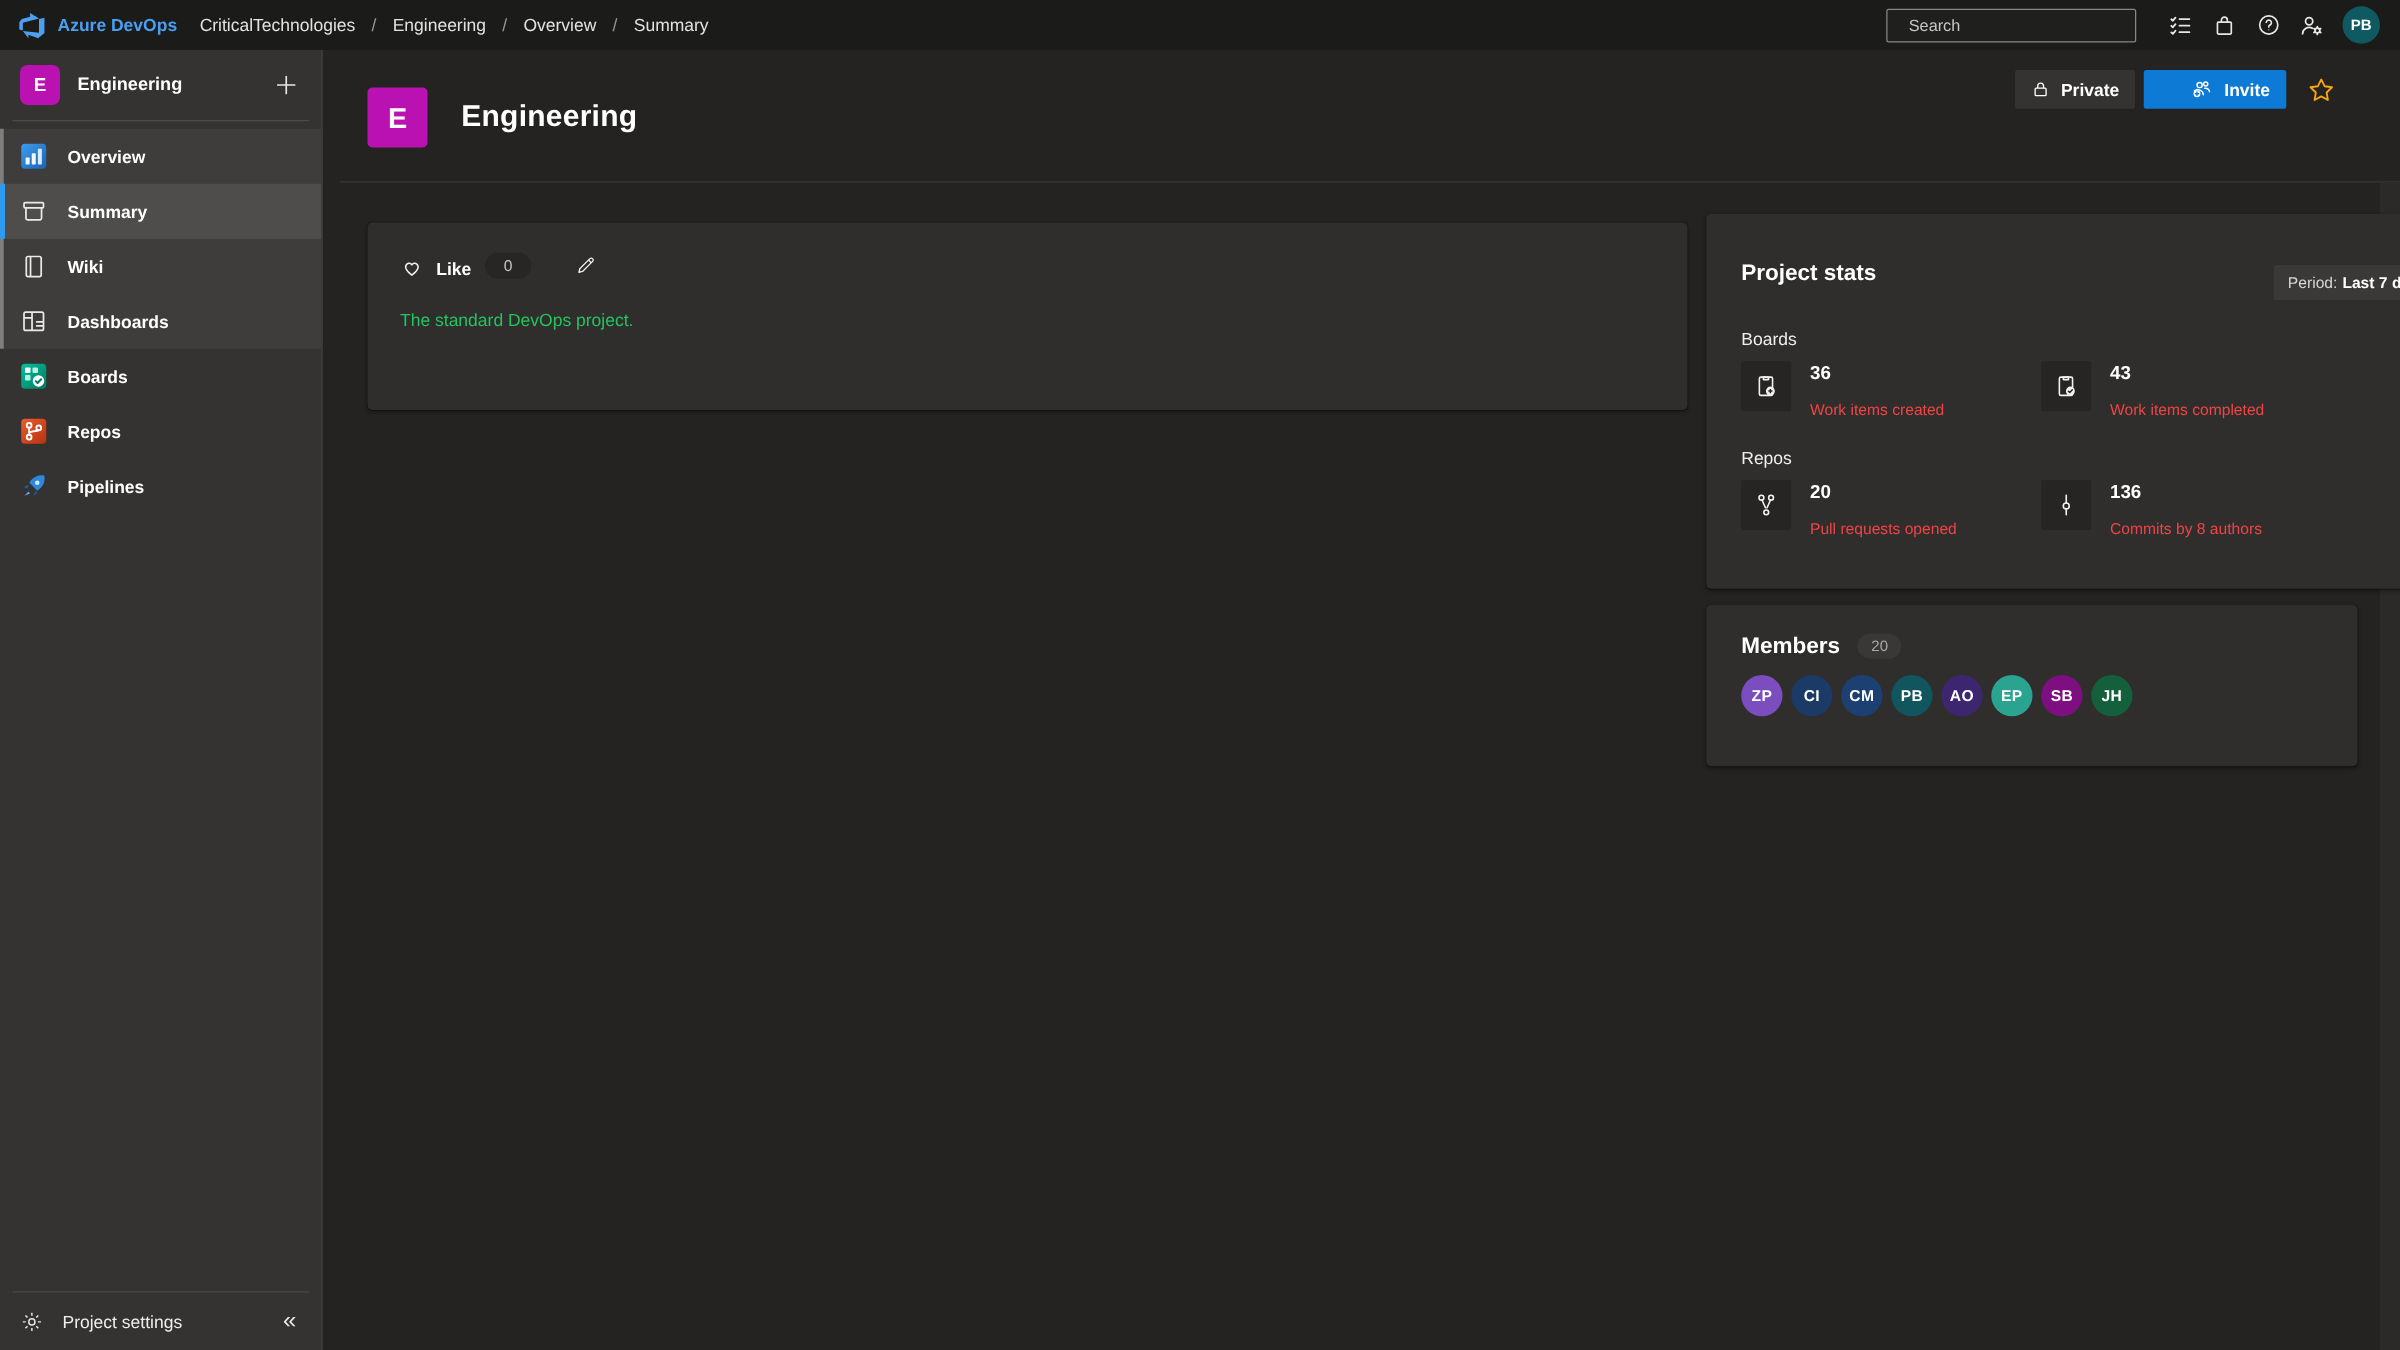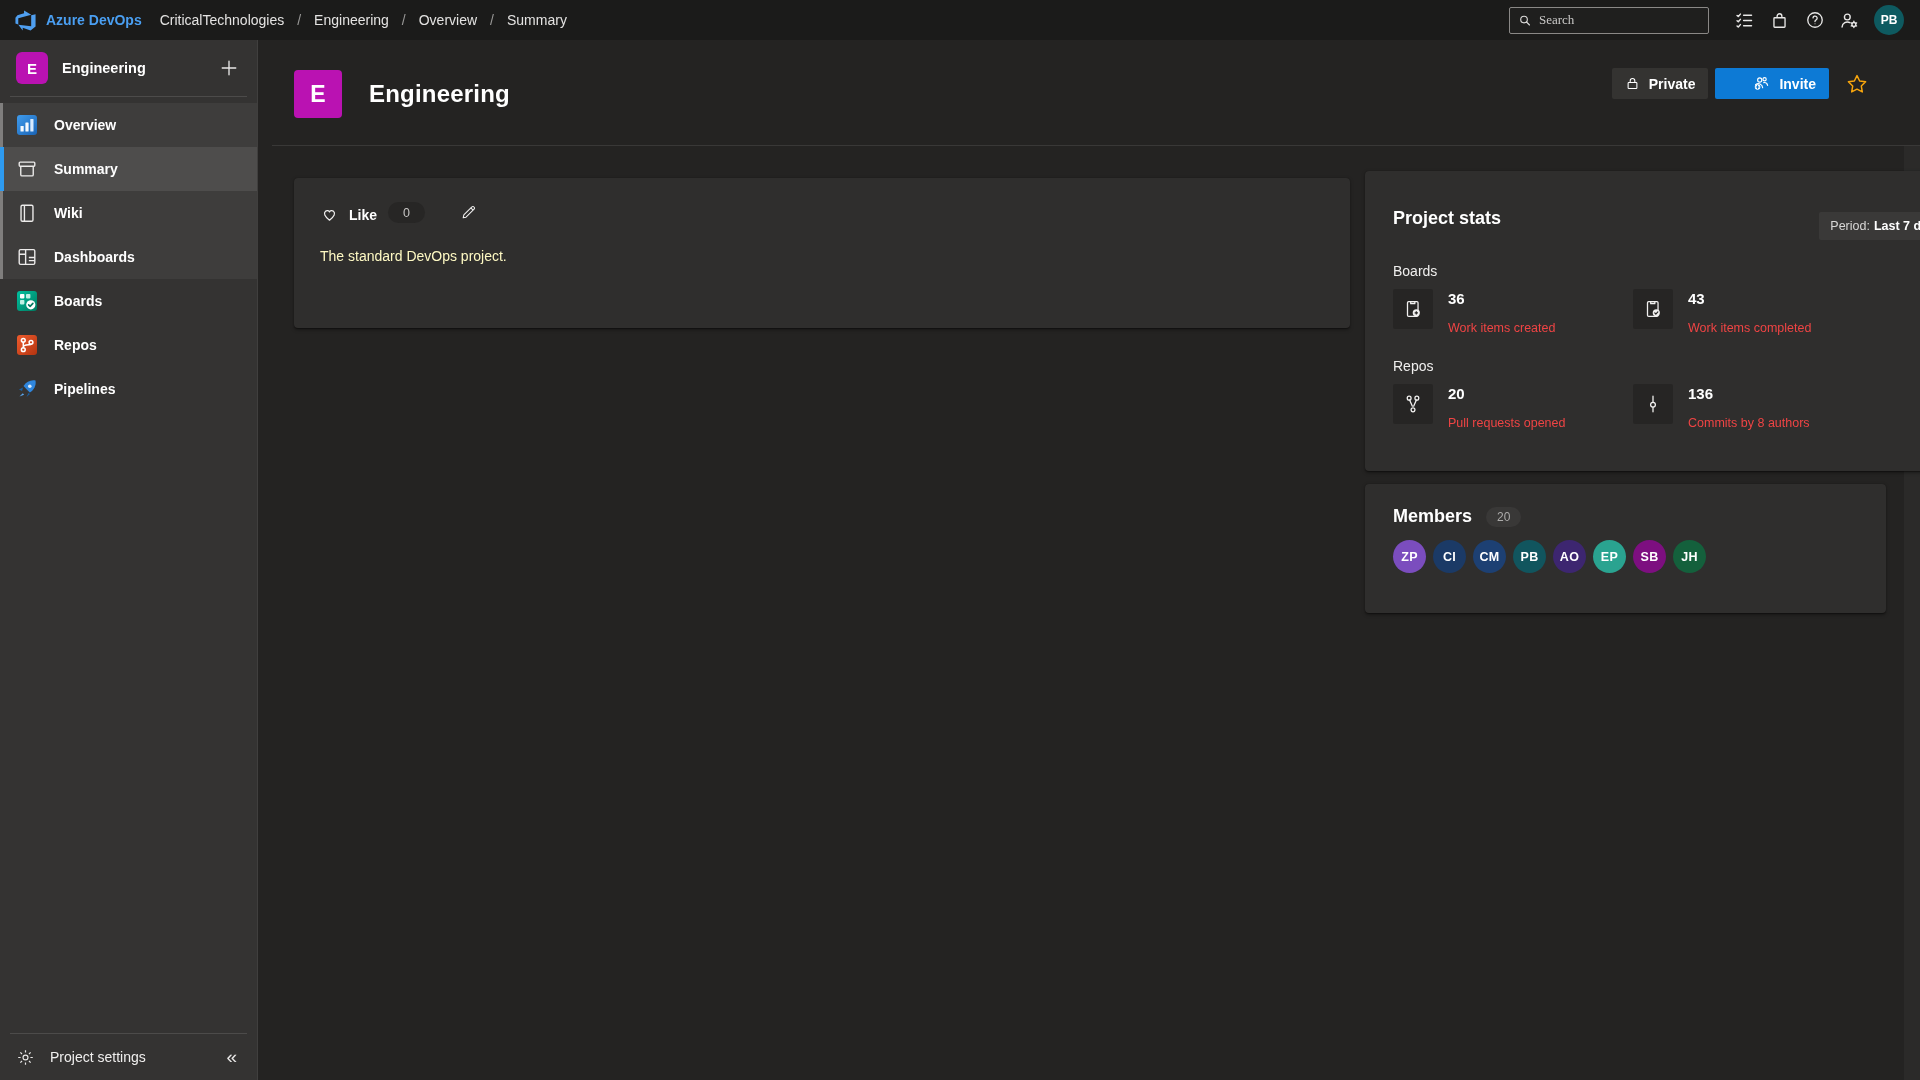--- a/index.html
+++ b/index.html
@@ -11,21 +11,21 @@
     display:flex; align-items:center; padding:0 16px 0 14px; z-index:50; }
   .logo { display:flex; align-items:center; margin-right:9px; }
   .product { font-size:14px; font-weight:700; color:#4a9ff2; margin-right:16px; white-space:nowrap; }
   .crumbs { display:flex; align-items:center; font-size:14px; }
   .crumb { color:#e4e3e2; margin:0 2px; cursor:pointer; }
   .crumb-sep { color:#999897; margin:0 11px; }
   .topbar-right { margin-left:auto; display:flex; align-items:center; }
   .searchbox { width:200px; height:27px; border:1px solid #8a8886; border-radius:2px;
     display:flex; align-items:center; padding:0 9px; background:#1f1f1e; margin-right:18px; }
   .searchbox input { flex:1; border:none; outline:none; background:transparent; color:#eee;
-    font-size:13px; font-family:Liberation Serif, serif; margin-left:8px; }
+    font-size:13px; font-family:Liberation Sans, sans-serif; margin-left:8px; }
   .searchbox input::placeholder { color:#c9c8c7; }
   .tb-icon { width:35px; height:40px; display:flex; align-items:center; justify-content:center; cursor:pointer; }
   .avatar-sm { width:30px; height:30px; border-radius:50%; background:#0e5a60; color:#fff;
     display:flex; align-items:center; justify-content:center; font-size:12px; font-weight:700;
     margin-left:7px; cursor:pointer; }
 
   
   .sidebar { position:fixed; top:40px; left:0; bottom:0; width:258px; background:#343332;
     border-right:1px solid #403f3e; display:flex; flex-direction:column; }
   .proj-row { height:56px; display:flex; align-items:center; padding:0 14px 0 16px; }
@@ -50,21 +50,21 @@
   .foot-row { height:46px; display:flex; align-items:center; padding:0 12px 0 16px; cursor:pointer; }
   .foot-row .lbl { margin-left:15px; font-size:14px; color:#f0efee; flex:1; }
   .collapse { font-size:19px; color:#e8e7e6; padding:0 8px; cursor:pointer; }
 
   
   .main { position:absolute; left:258px; top:40px; right:0; bottom:0; background:#242322; }
   .page-header { position:absolute; left:36px; top:30px; display:flex; align-items:center; }
   .tile-lg { width:48px; height:48px; border-radius:4px; display:flex; align-items:center;
     justify-content:center; font-size:23px; font-weight:600; }
   .page-title { font-size:24px; font-weight:700; margin-left:27px; letter-spacing:.2px; }
-  .header-actions { position:absolute; top:28px; right:52px; display:flex; align-items:center; }
+  .header-actions { position:absolute; top:16px; right:52px; display:flex; align-items:center; }
   .btn { height:31px; display:flex; align-items:center; justify-content:center; border-radius:2px;
     font-size:14px; font-weight:700; cursor:pointer; padding:0 13px; }
   .btn-dark { background:#343331; color:#fff; }
   .btn-blue { background:#0d7ad5; color:#fff; margin-left:7px; }
   .btn .bico { margin-right:9px; display:flex; }
   .star-btn { margin-left:17px; display:flex; cursor:pointer; }
   .header-divider { position:absolute; top:105px; left:14px; right:0; height:1px; background:#393837; }
   .scroll-strip { position:absolute; top:106px; right:0; bottom:0; width:16px; background:#2b2a29; }
 
   .card { position:absolute; background:#2f2e2d; border-radius:4px;
@@ -73,21 +73,21 @@
 
   
   #about-card { left:36px; top:138px; width:1056px; height:150px; padding:24px 26px; }
   .about-head { display:flex; align-items:center; }
   .about-head .card-title { flex:1; }
   .like-cluster { display:flex; align-items:flex-end; cursor:pointer; }
   .like-lbl { font-size:14px; font-weight:700; margin:0 11px 0 10px; }
   .pill { min-width:37px; height:21px; border-radius:11px; background:#272625; color:#c6c5c4;
     font-size:12.5px; display:flex; align-items:center; justify-content:center; padding:0 8px; }
   .edit-btn { margin-left:35px; display:flex; cursor:pointer; }
-  .about-body { margin-top:25px; font-size:14px; color:#fef9c3; }
+  .about-body { margin-top:25px; font-size:14px; color:#22c55e; }
 
   
   #stats-card { left:1107px; top:131px; width:629px; height:300px; padding:25px 20px 24px 28px; }
   .stats-head { display:flex; align-items:center; }
   .stats-head .card-title { flex:1; }
   .period-btn { height:28px; background:#3a3938; border-radius:2px; display:flex; align-items:center;
     padding:0 11px; font-size:12.5px; cursor:pointer; color:#d8d7d6;margin-top:16px; }
   .period-btn b { color:#fff; margin-left:4px; font-weight:700; }
   .period-btn svg { margin-left:9px; }
   .sec-label { font-size:14px; color:#f0efee; margin-top:23px; }

